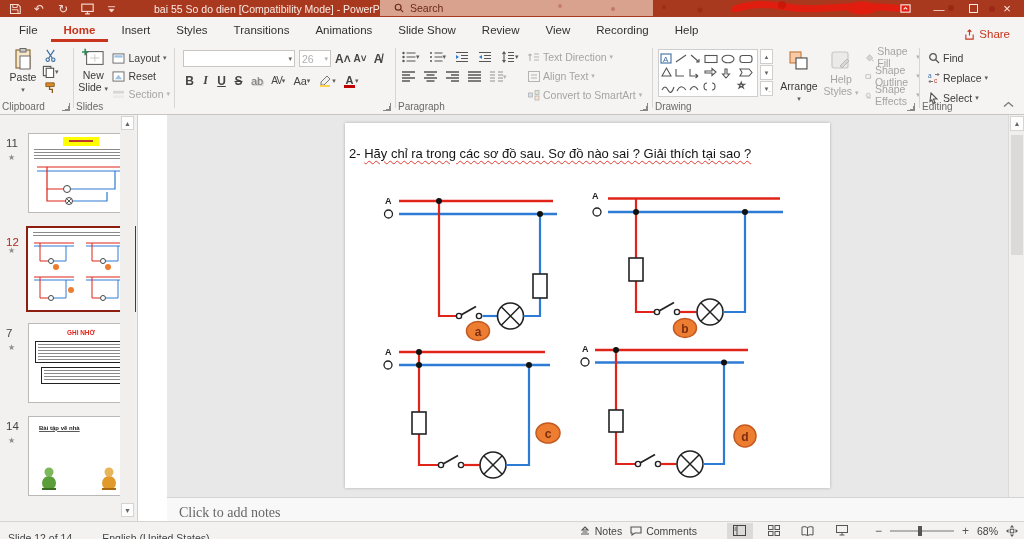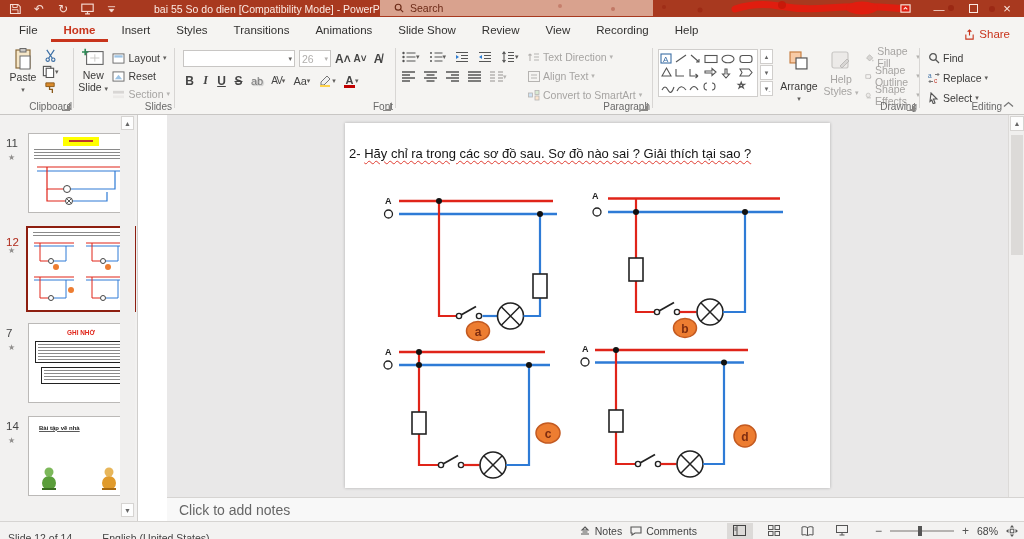--- a/index.html
+++ b/index.html
@@ -20,21 +20,21 @@
 
   
   .tabrow { position:absolute; left:0; top:17px; width:1024px; height:27px; background:#f5f4f2; display:flex; align-items:center; padding:0 6px; }
   .tab { padding:5px 13px 6px 13px; font-size:11.5px; color:#323130; cursor:default; white-space:nowrap; }
   .tab.active { color:#c8341c; font-weight:bold; border-bottom:3px solid #c8341c; padding-bottom:3px; }
   .share-btn { position:absolute; right:14px; bottom:4px; color:#c8341c; font-size:11.5px; display:flex; align-items:center; gap:4px; }
 
   
   .ribbon { position:absolute; left:0; top:44px; width:1024px; height:71px; background:#f5f4f2; border-bottom:1px solid #c8c6c4; }
   .grp { position:absolute; top:0; height:70px; }
-  .grp-label { position:absolute; bottom:2px; left:0; right:0; text-align:right; font-size:10px; color:#696969; }
+  .grp-label { position:absolute; bottom:2px; left:0; right:0; text-align:left; font-size:10px; color:#696969; }
   .launcher { position:absolute; bottom:3px; right:2px; width:8px; height:8px; border-right:1.4px solid #8a8886; border-bottom:1.4px solid #8a8886; }
   .launcher::after{ content:""; position:absolute; right:1px; bottom:1px; width:3px; height:3px; border-right:1.2px solid #8a8886; border-bottom:1.2px solid #8a8886; transform:translate(1px,1px) rotate(0deg); }
   .vsep { position:absolute; top:4px; width:1px; height:60px; background:#d8d6d4; }
   .bigbtn { display:flex; flex-direction:column; align-items:center; justify-content:flex-start; padding-top:4px; gap:2px; width:44px; height:58px; font-size:10.5px; color:#3b3a39; text-align:center; line-height:1.1; }
   .smallbtn { display:flex; align-items:center; gap:3px; height:16px; font-size:10.5px; color:#3b3a39; padding:0 2px; }
   .smallbtn.disabled, .disabled { color:#a6a4a2; }
   .caret { font-size:7px; color:#605e5c; }
   .caret.dis { color:#b5b3b1; }
   .iconbox { display:inline-flex; align-items:center; justify-content:center; }
   .lettericon { font-size:12px; font-weight:bold; color:#444; width:14px; text-align:center; }
@@ -55,21 +55,21 @@
 
   .editor { position:absolute; left:167px; top:0; width:841px; height:382px; background:#e9e8e8; }
   .slide { position:absolute; left:178px; top:8px; width:485px; height:365px; background:#fff; box-shadow:0 0 3px rgba(0,0,0,.25); }
   .slide-title { position:absolute; left:4px; top:20px; width:478px; font-size:13px; color:#141414; line-height:21px; }
   .slide-title .ul { text-decoration:underline; text-decoration-style:wavy; text-decoration-color:#e03c31; text-decoration-thickness:1px; text-underline-offset:2px; }
   .circuit { position:absolute; }
   .vscroll { position:absolute; right:0; top:0; width:16px; height:382px; background:#f0efee; border-left:1px solid #dcdad8; }
   .vscroll .arrowbox { position:absolute; left:1px; width:14px; height:15px; background:#fdfdfd; border:1px solid #d6d4d2; color:#666; font-size:7px; display:flex; align-items:center; justify-content:center; }
 
   
-  .notesbar { position:absolute; left:167px; top:497px; width:857px; height:24px; background:#f8f8f8; border-top:1px solid #d6d4d2; display:flex; align-items:center; padding-left:12px; }
+  .notesbar { position:absolute; left:167px; top:497px; width:857px; height:24px; background:#f8f8f8; border-top:1px solid #d6d4d2; display:flex; align-items:flex-end; padding-left:12px;font-family:Liberation Serif, serif; }
   .notesbar span { color:#666; font-size:14px; }
   .statusbar { position:absolute; left:0; top:521px; width:1024px; height:18px; background:#f3f2f1; border-top:1px solid #d6d4d2; display:flex; align-items:center; font-size:10.5px; color:#444; }
   .sb-left { display:flex; gap:30px; padding-left:8px; flex:1;margin-top:15px; }
   .sb-right { display:flex; align-items:center; gap:8px; padding-right:6px; }
   .sb-item { display:flex; align-items:center; gap:4px; }
   .viewbtn { width:26px; height:16px; display:flex; align-items:center; justify-content:center; }
   .viewbtn.active { background:#dcdad8; }
   .zoomtrack { position:relative; width:64px; height:2px; background:#b5b3b1; }
   .zoomthumb { position:absolute; left:28px; top:-4px; width:4px; height:10px; background:#555; }
 
@@ -271,21 +271,20 @@
               <path d="M3 8L9 2l3 3-6 6H3z" fill="#f0f0f0" stroke="#777" stroke-width="1"></path>
               <rect x="2" y="11" width="10" height="2.5" fill="#ffd34d"></rect>
             </svg>
             <span class="caret">▾</span>
           </span>
         <span class="iconbox">
             <span style="display:inline-block; text-align:center;"><span style="font-size:11px; font-weight:bold; color:#444;">A</span><span style="display:block; width:11px; height:3px; background:#c00000; margin-top:-1px;"></span></span>
             <span class="caret">▾</span>
           </span>
       </div>
-      <div class="grp-label">Font</div>
       <span class="launcher"></span>
     </div>
     <div class="vsep" style="left:395px;"></div>
 
     <div class="grp" style="left:398px; width:252px;">
       <div style="position:absolute; left:4px; top:7px;">
         <div class="rowflex" style="gap:9px;">
           <span class="iconbox">
               <svg width="14" height="12" viewBox="0 0 14 12">
                 <circle cx="1.5" cy="2" r="1.2" fill="#555"></circle>

